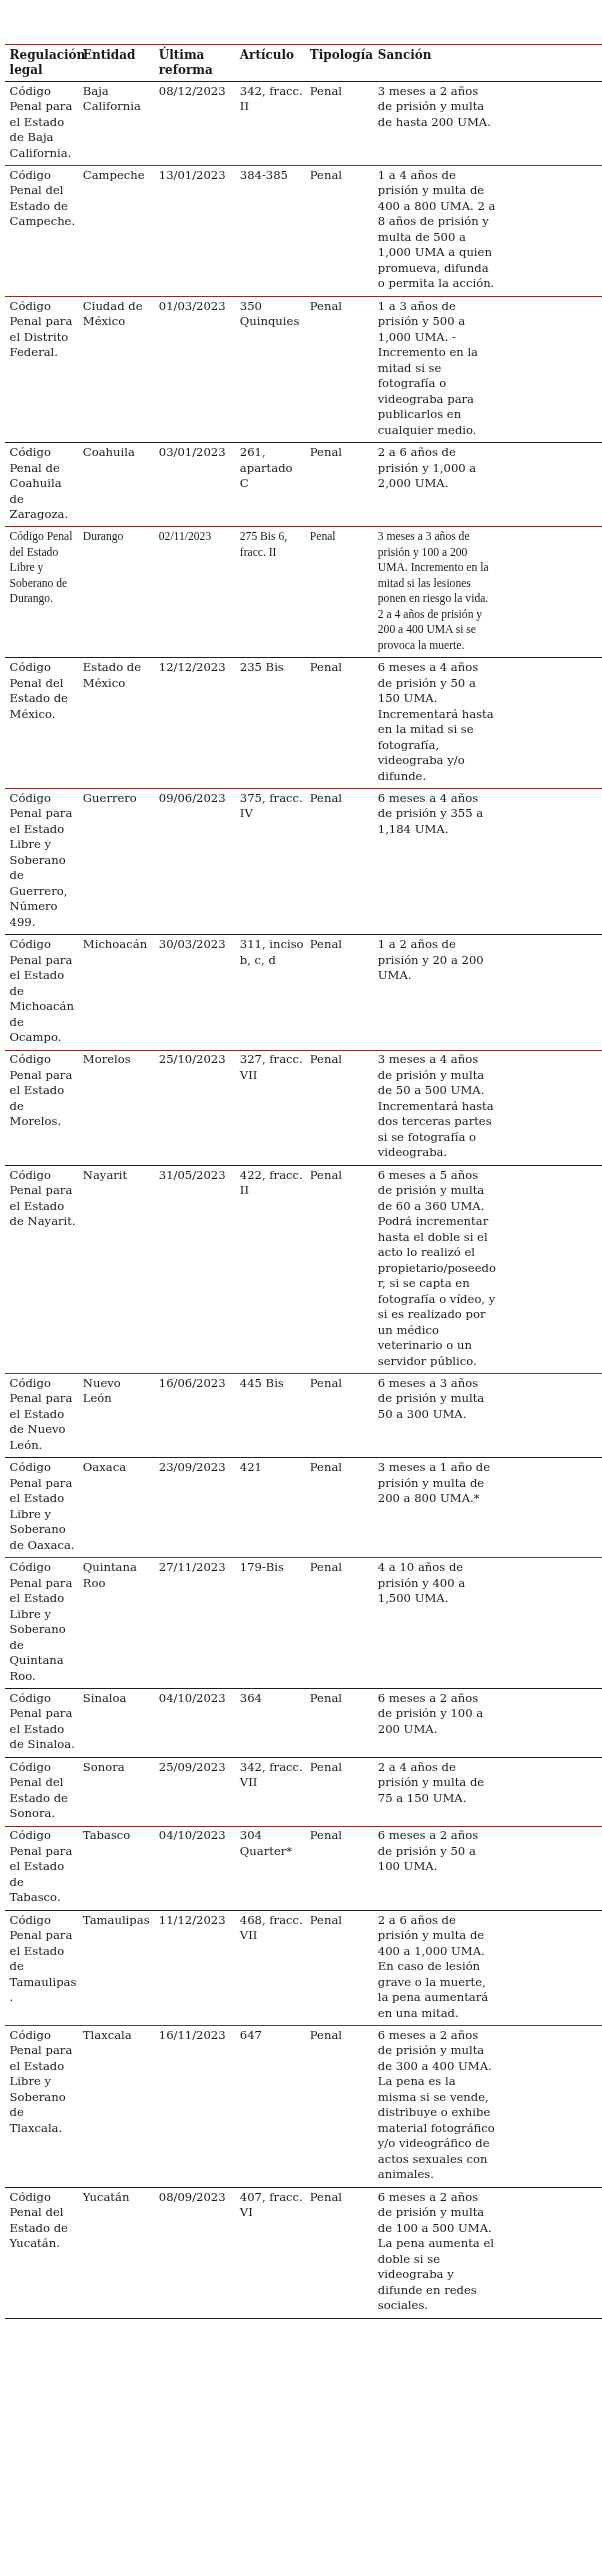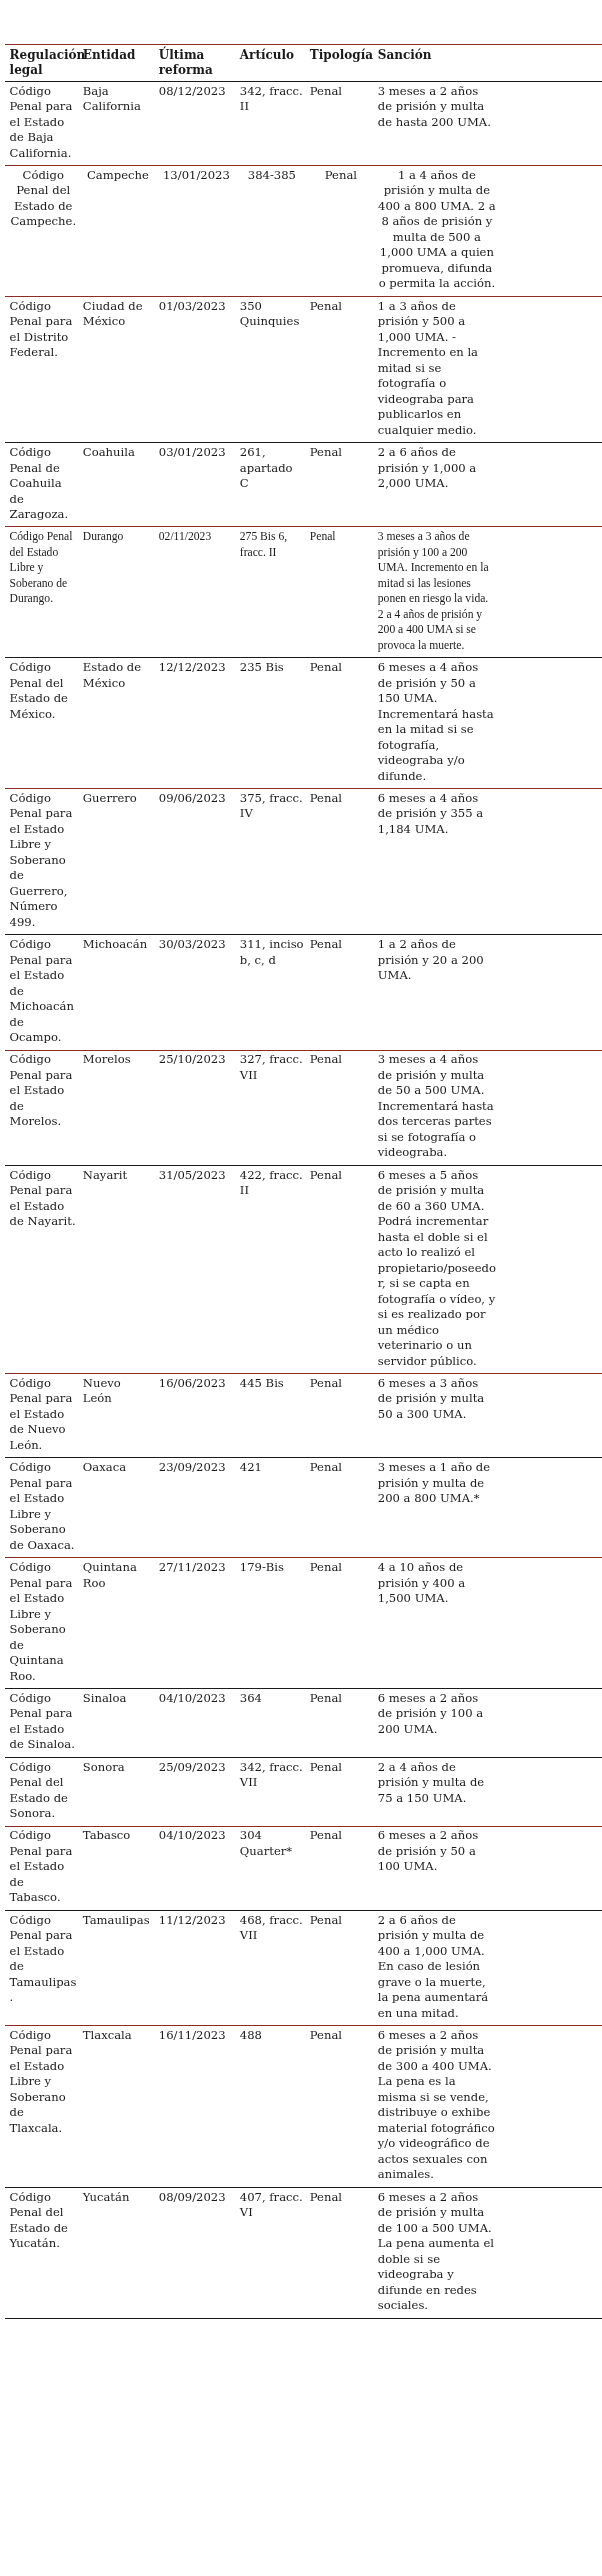--- a/index.html
+++ b/index.html
@@ -81,21 +81,21 @@
     <tbody>
         <tr style="border-bottom: 1px solid rgb(142, 42, 38);">
           <td>Código Penal para el Estado de Baja California.</td>
           <td>Baja California</td>
           <td>08/12/2023</td>
           <td>342, fracc. II</td>
           <td>Penal</td>
           <td>3 meses a 2 años de prisión y multa de hasta 200 UMA.</td>
           <td></td>
         </tr>
-        <tr style="border-bottom: 1px solid rgb(142, 42, 38); text-align: center;">
+        <tr style="border-bottom: 1px solid rgb(142, 42, 38);">
           <td>Código Penal del Estado de Campeche.</td>
           <td>Campeche</td>
           <td>13/01/2023</td>
           <td>384-385</td>
           <td>Penal</td>
           <td>1 a 4 años de prisión y multa de 400 a 800 UMA. 2 a 8 años de prisión y multa de 500 a 1,000 UMA a quien promueva, difunda o permita la acción.</td>
           <td></td>
         </tr>
         <tr style="border-bottom: 1px solid rgb(27, 27, 27);">
           <td>Código Penal para el Distrito Federal.</td>
@@ -229,21 +229,21 @@
           <td>11/12/2023</td>
           <td>468, fracc. VII</td>
           <td>Penal</td>
           <td>2 a 6 años de prisión y multa de 400 a 1,000 UMA. En caso de lesión grave o la muerte, la pena aumentará en una mitad.</td>
           <td></td>
         </tr>
         <tr style="border-bottom: 1px solid rgb(27, 27, 27);">
           <td>Código Penal para el Estado Libre y Soberano de Tlaxcala.</td>
           <td>Tlaxcala</td>
           <td>16/11/2023</td>
-          <td>488</td>
+          <td>647</td>
           <td>Penal</td>
           <td>6 meses a 2 años de prisión y multa de 300 a 400 UMA. La pena es la misma si se vende, distribuye o exhibe material fotográfico y/o videográfico de actos sexuales con animales.</td>
           <td></td>
         </tr>
         <tr style="border-bottom: 1px solid rgb(27, 27, 27);">
           <td>Código Penal del Estado de Yucatán.</td>
           <td>Yucatán</td>
           <td>08/09/2023</td>
           <td>407, fracc. VI</td>
           <td>Penal</td>

